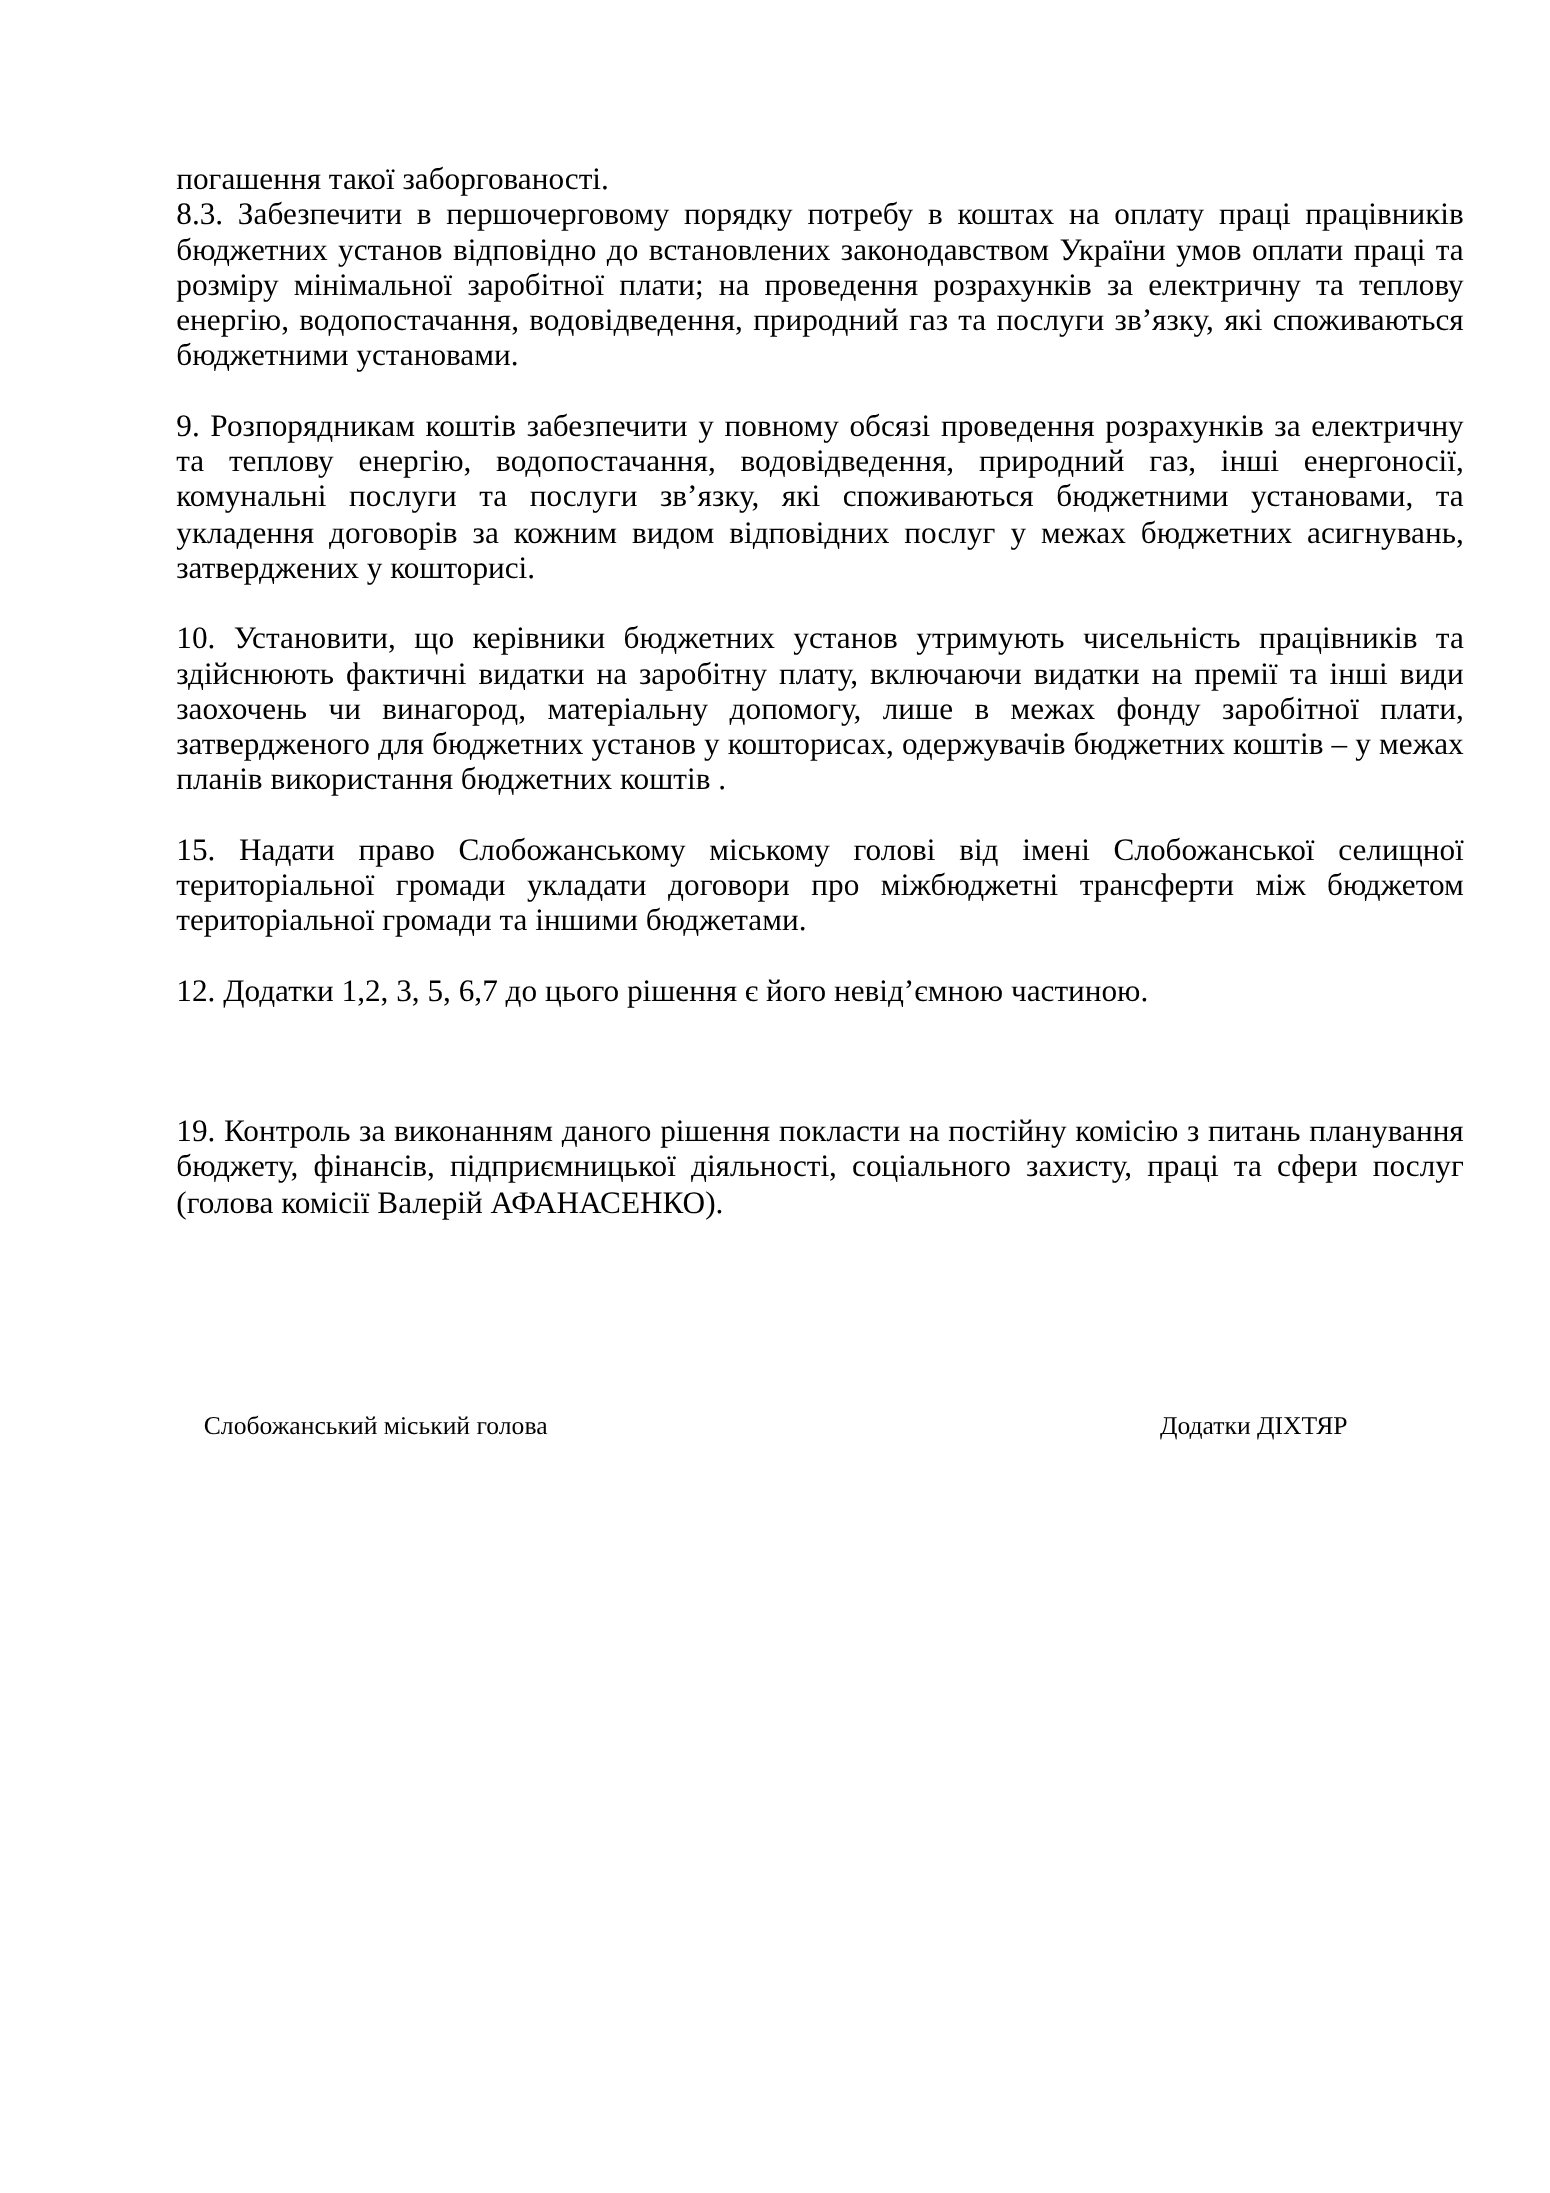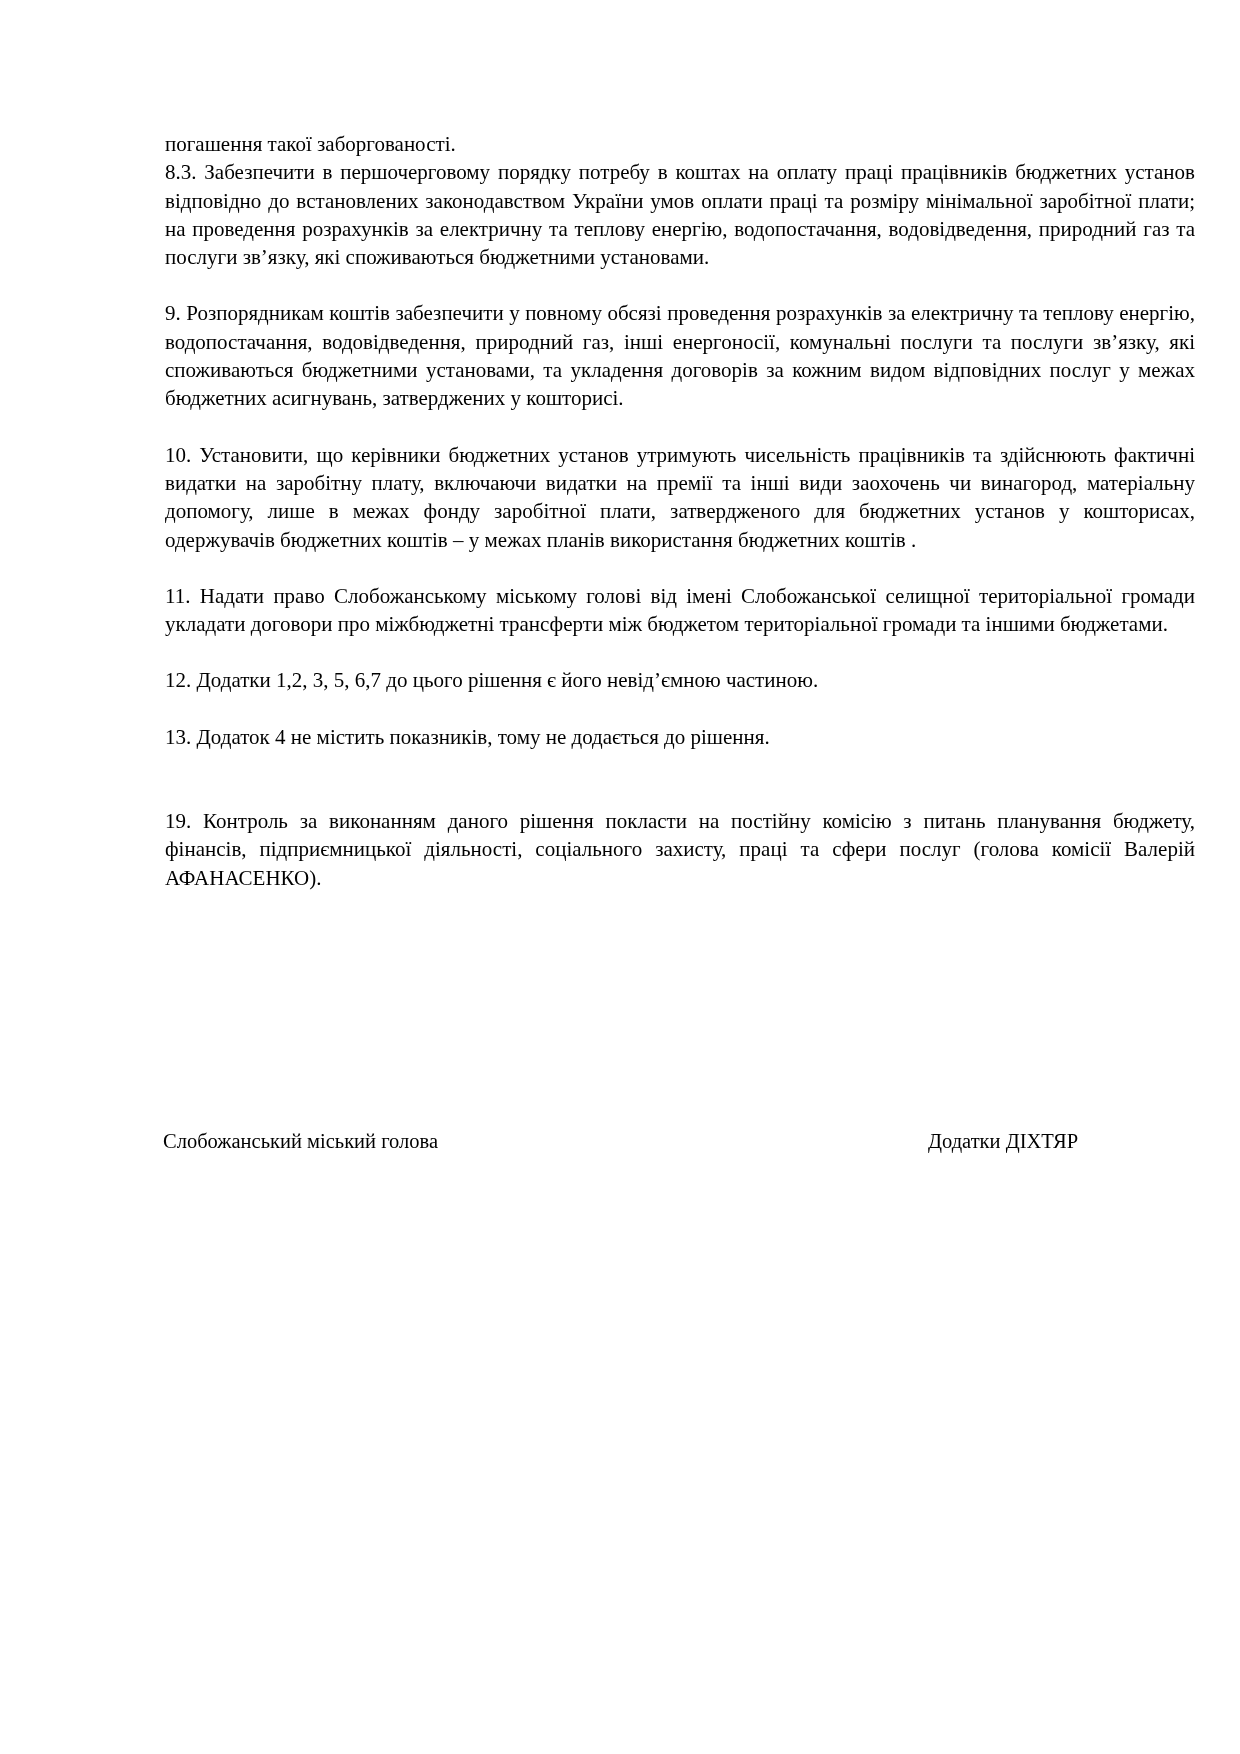--- a/index.html
+++ b/index.html
@@ -1,20 +1,20 @@
 <!DOCTYPE html>
 <html><head>
 <meta charset="utf-8">
 <style>
   html, body { margin: 0; padding: 0; background: #ffffff; }
   body { width: 1240px; height: 1754px; position: relative; overflow: hidden; }
   .page {
     position: absolute; left: 141px; top: 130px; width: 1030px;
     font-family: "Liberation Serif", "DejaVu Serif", serif;
-    font-size: 21px; line-height: 28.3px; color: #000000; margin-left: 24px;
+    font-size: 25px; line-height: 28.3px; color: #000000;
   }
   .p { margin: 0; text-align: justify; text-align-last: left; }
   .gap1 { height: 28px; }
   .gap2 { height: 56px; }
   .sig {
     position: absolute; top: 1127px; left: 0; width: 1240px;
     font-family: "Liberation Serif", "DejaVu Serif", serif;
     font-size: 20.5px; line-height: 28px; color: #000;
   }
   .sig-left { position: absolute; left: 163px; }
@@ -24,25 +24,24 @@
 <body>
 
 <div class="page">
   <p class="p">погашення такої заборгованості.</p>
   <p class="p">8.3. Забезпечити в першочерговому порядку потребу в коштах на оплату праці працівників бюджетних установ відповідно до встановлених законодавством України умов оплати праці та розміру мінімальної заробітної плати; на проведення розрахунків за електричну та теплову енергію, водопостачання, водовідведення, природний газ та послуги зв’язку, які споживаються бюджетними установами.</p>
   <div class="gap1"></div>
   <p class="p">9. Розпорядникам коштів забезпечити у повному обсязі проведення розрахунків за електричну та теплову енергію, водопостачання, водовідведення, природний газ, інші енергоносії, комунальні послуги та послуги зв’язку, які споживаються бюджетними установами, та укладення договорів за кожним видом відповідних послуг у межах бюджетних асигнувань, затверджених у кошторисі.</p>
   <div class="gap1"></div>
   <p class="p">10. Установити, що керівники бюджетних установ утримують чисельність працівників та здійснюють фактичні видатки на заробітну плату, включаючи видатки на премії та інші види заохочень чи винагород, матеріальну допомогу, лише в межах фонду заробітної плати, затвердженого для бюджетних установ у кошторисах, одержувачів бюджетних коштів – у межах планів використання бюджетних коштів .</p>
   <div class="gap1"></div>
-  <p class="p">11. Надати право  Слобожанському міському голові від імені Слобожанської селищної територіальної громади укладати договори про міжбюджетні трансферти між бюджетом територіальної громади та іншими бюджетами.</p>
+  <p class="p">15. Надати право  Слобожанському міському голові від імені Слобожанської селищної територіальної громади укладати договори про міжбюджетні трансферти між бюджетом територіальної громади та іншими бюджетами.</p>
   <div class="gap1"></div>
   <p class="p">12. Додатки 1,2, 3, 5, 6,7 до цього рішення є його невід’ємною частиною.</p>
   <div class="gap1"></div>
-  <p class="p">13. Додаток  4   не містить показників, тому не додається до рішення.</p>
   <div class="gap2"></div>
   <p class="p">19. Контроль за виконанням даного рішення покласти на постійну комісію з питань планування бюджету, фінансів, підприємницької діяльності, соціального захисту, праці  та сфери послуг (голова комісії Валерій  АФАНАСЕНКО).</p>
 </div>
 
 <div class="sig">
   <span class="sig-left">Слобожанський  міський голова</span>
   <span class="sig-right">Додатки ДІХТЯР</span>
 </div>
 
 </body></html>

